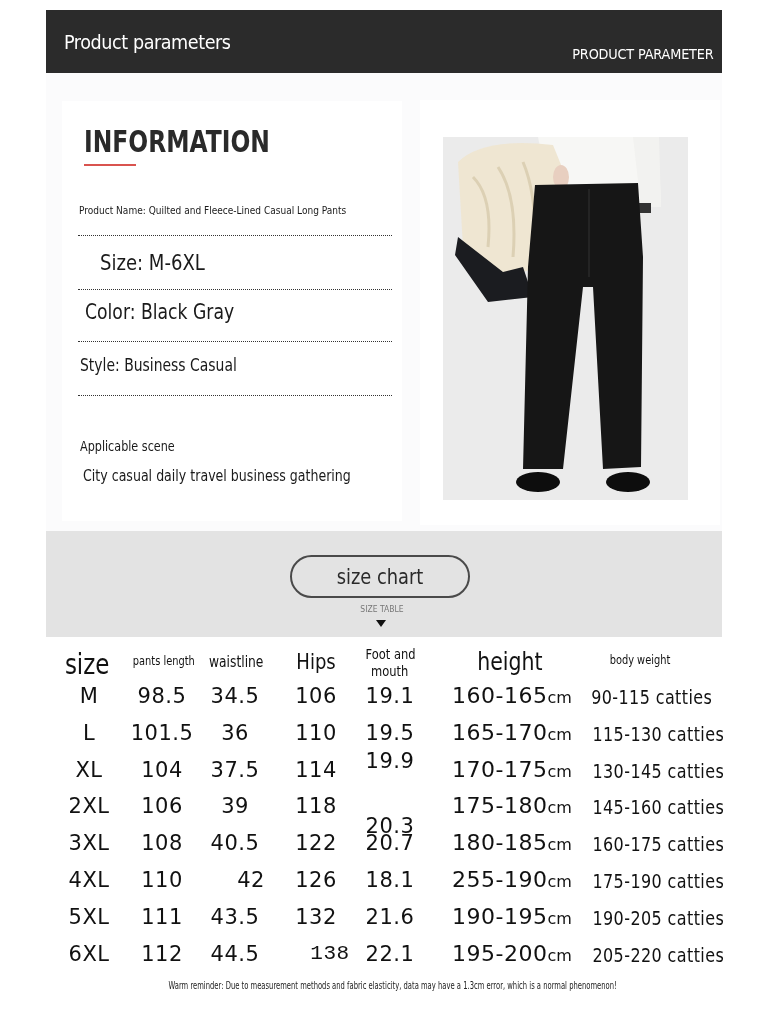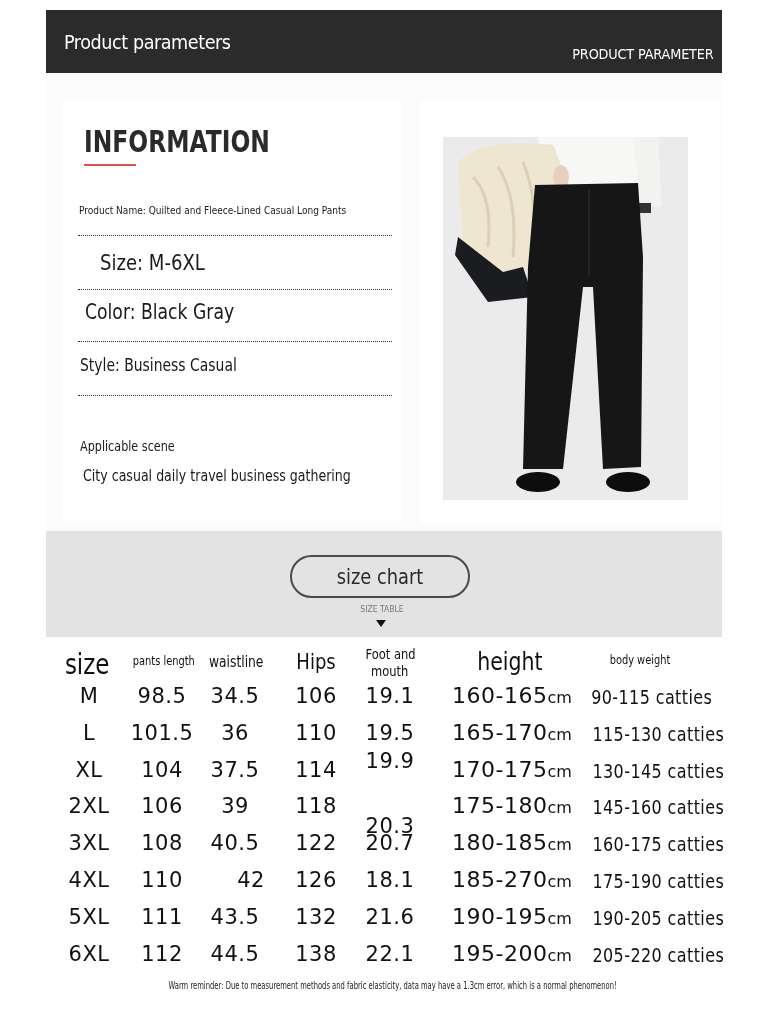--- a/index.html
+++ b/index.html
@@ -241,37 +241,37 @@
         <div class="td" style="left: 304px; width: 80px; top: 191.2px;">20.7</div>
         <div class="td td-height" style="left: 404px; width: 124px; top: 190.2px;"><span>180-185</span><small>cm</small></div>
         <div class="td td-weight" style="left: 530px; width: 140px; top: 192.2px;"><span>160-175 catties</span></div>
       </div>
       <div>
         <div class="td" style="left: 0px; width: 86px; top: 228px;">4XL</div>
         <div class="td" style="left: 76px; width: 80px; top: 228px;">110</div>
         <div class="td" style="left: 164px; width: 82px; top: 228px; text-align: center;">42</div>
         <div class="td" style="left: 230px; width: 80px; top: 228px;">126</div>
         <div class="td" style="left: 304px; width: 80px; top: 228px;">18.1</div>
-        <div class="td td-height" style="left: 404px; width: 124px; top: 227px;"><span>185-270</span><small>cm</small></div>
+        <div class="td td-height" style="left: 404px; width: 124px; top: 227px;"><span>255-190</span><small>cm</small></div>
         <div class="td td-weight" style="left: 530px; width: 140px; top: 229px;"><span>175-190 catties</span></div>
       </div>
       <div>
         <div class="td" style="left: 0px; width: 86px; top: 264.8px;">5XL</div>
         <div class="td" style="left: 76px; width: 80px; top: 264.8px;">111</div>
         <div class="td" style="left: 148px; width: 82px; top: 264.8px;">43.5</div>
         <div class="td" style="left: 230px; width: 80px; top: 264.8px;">132</div>
         <div class="td" style="left: 304px; width: 80px; top: 264.8px;">21.6</div>
         <div class="td td-height" style="left: 404px; width: 124px; top: 263.8px;"><span>190-195</span><small>cm</small></div>
         <div class="td td-weight" style="left: 530px; width: 140px; top: 265.8px;"><span>190-205 catties</span></div>
       </div>
       <div>
         <div class="td" style="left: 0px; width: 86px; top: 301.6px;">6XL</div>
         <div class="td" style="left: 76px; width: 80px; top: 301.6px;">112</div>
         <div class="td" style="left: 148px; width: 82px; top: 301.6px;">44.5</div>
-        <div class="td" style="left: 230px; width: 80px; top: 301.6px;">138</div>
+        <div class="td" style="left: 244px; width: 80px; top: 301.6px; font-family: Liberation Mono, monospace;">138</div>
         <div class="td" style="left: 304px; width: 80px; top: 301.6px;">22.1</div>
         <div class="td td-height" style="left: 404px; width: 124px; top: 300.6px;"><span>195-200</span><small>cm</small></div>
         <div class="td td-weight" style="left: 530px; width: 140px; top: 302.6px;"><span>205-220 catties</span></div>
       </div>
     </div>
 </div>
 
 <div class="footer-note">
   <span>Warm reminder: Due to measurement methods and fabric elasticity, data may have a 1.3cm error, which is a normal phenomenon!</span>
 </div>

